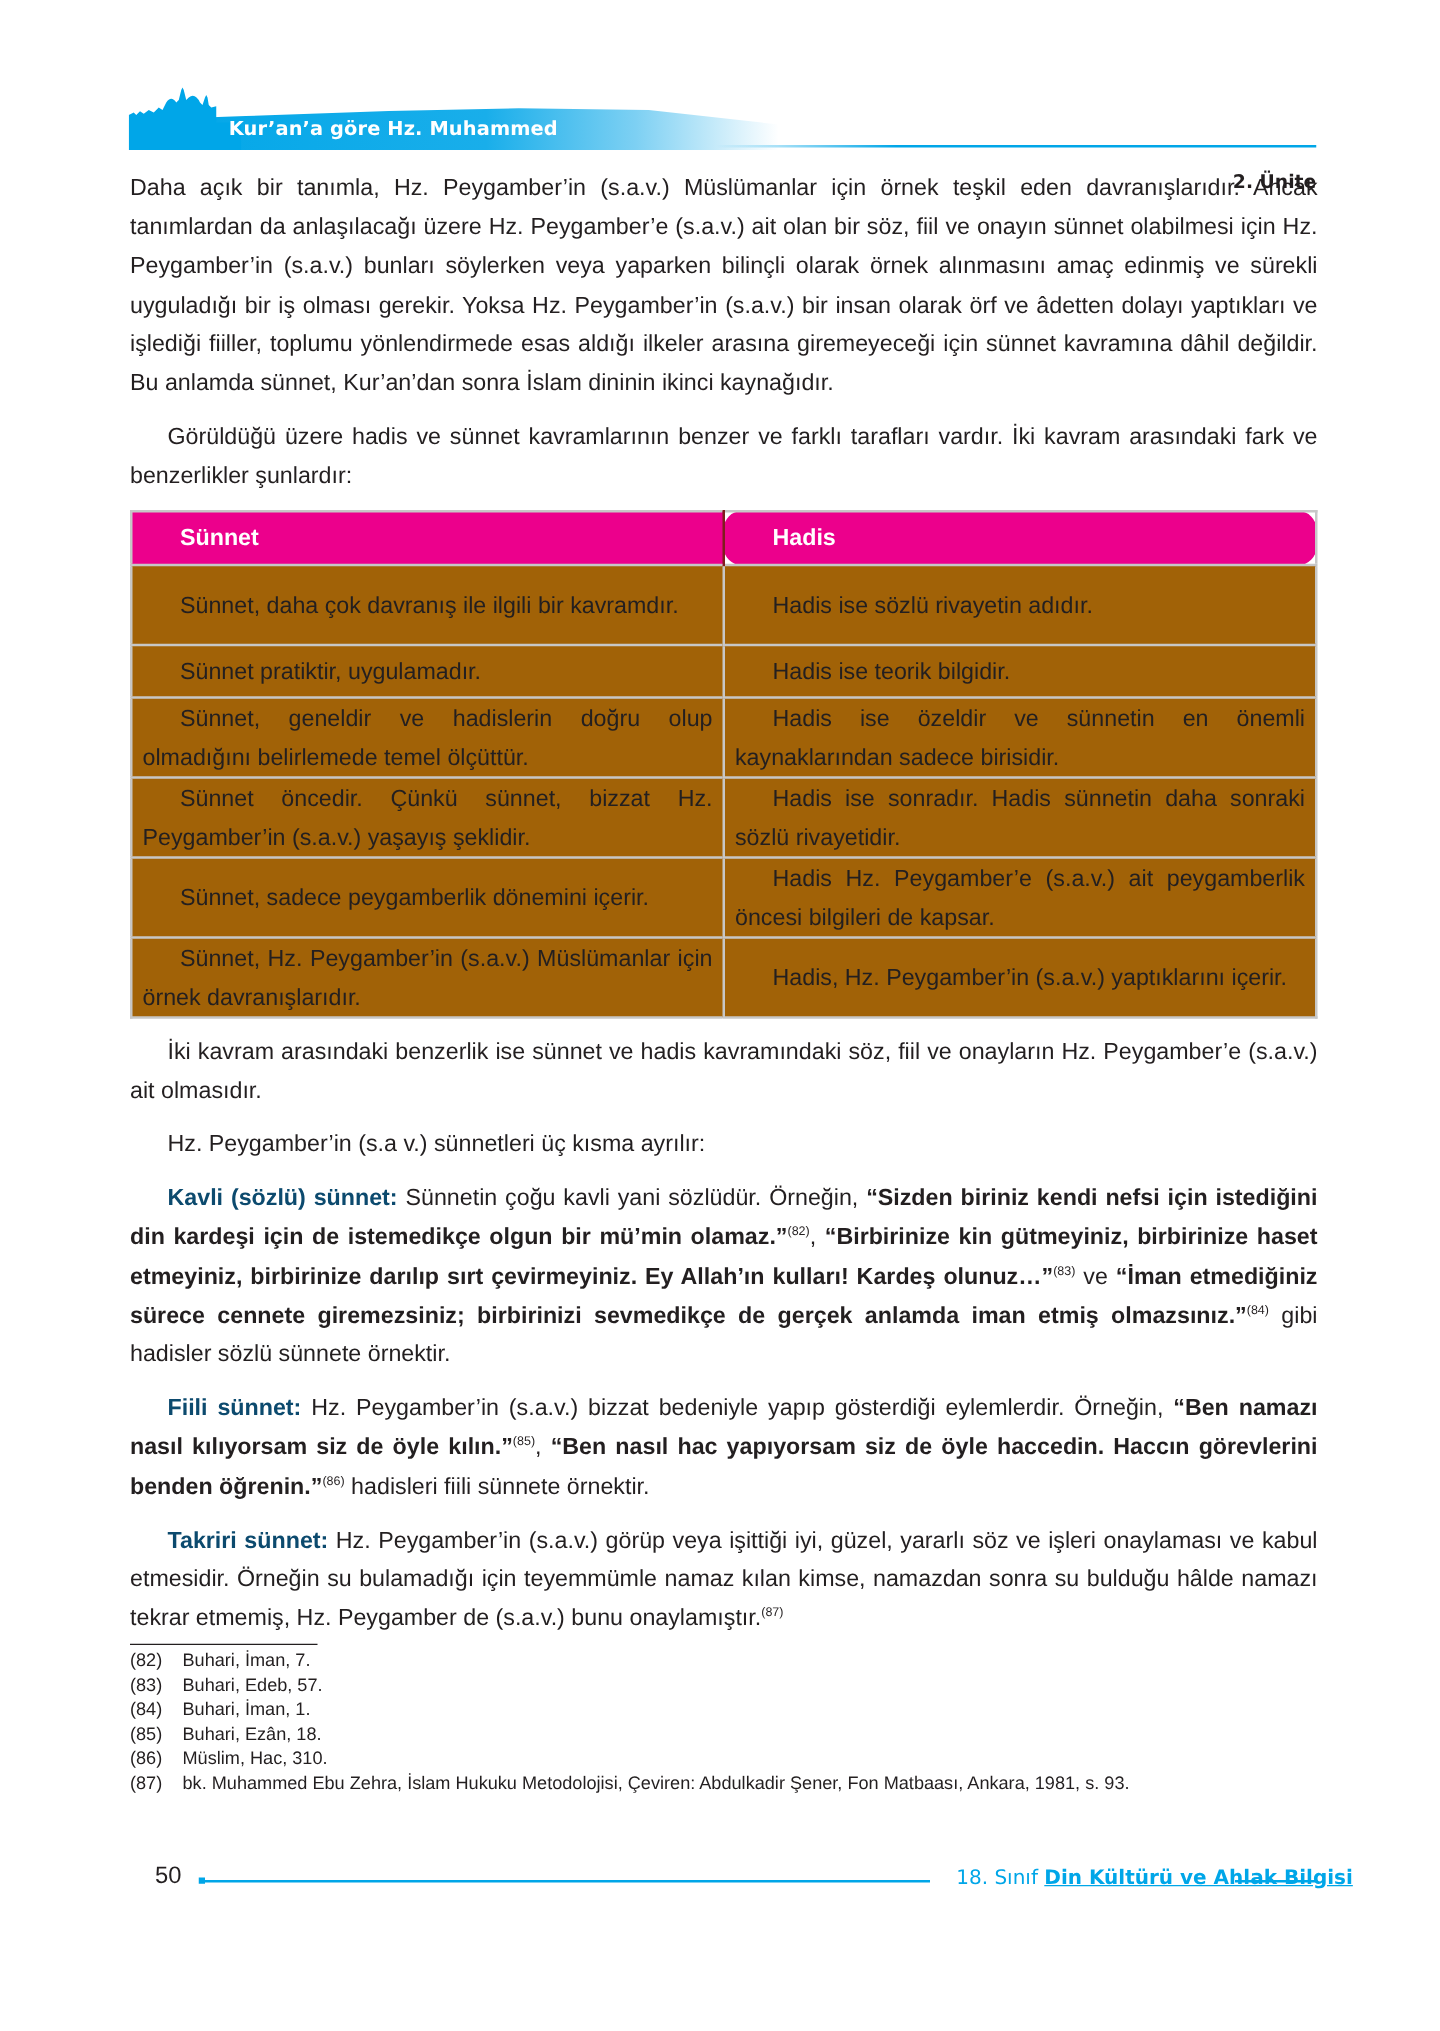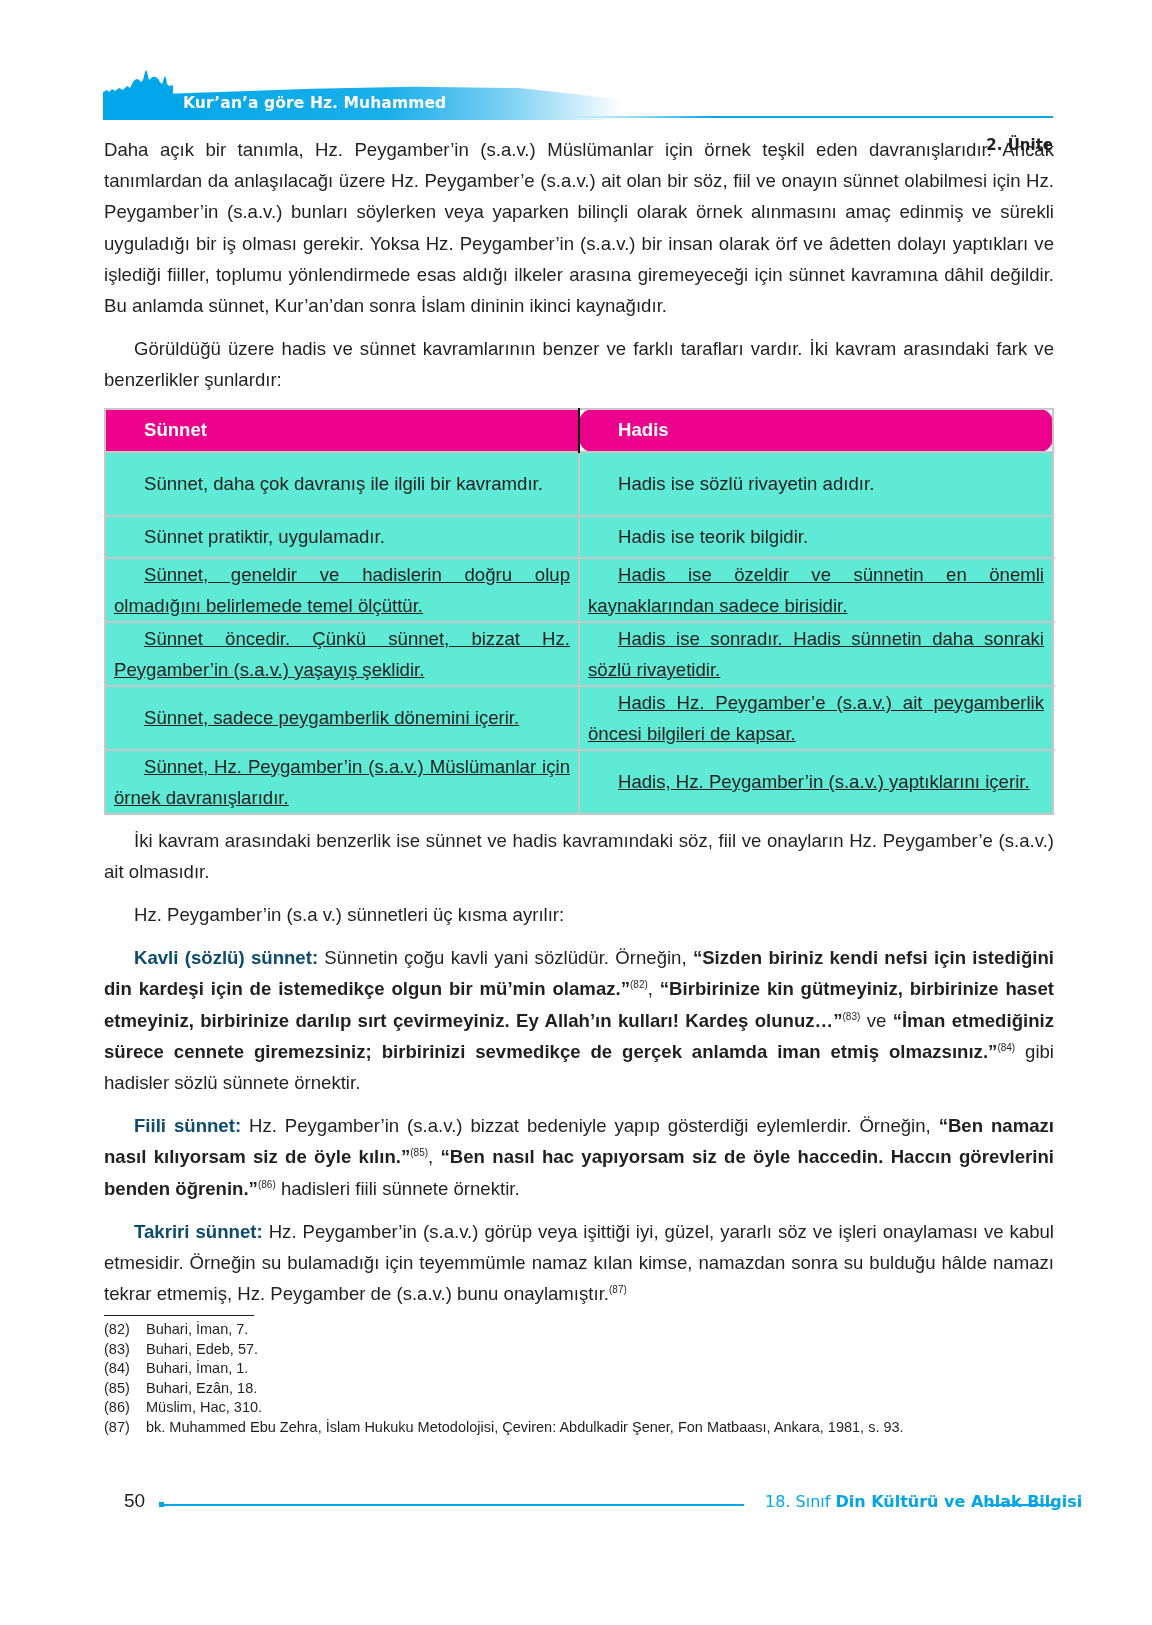--- a/index.html
+++ b/index.html
@@ -24,43 +24,43 @@
   p { margin: 0; font-size: 18.6px; line-height: 31.2px; text-align: justify; }
   .indent { text-indent: 30px; }
   .gap { height: 12px; }
   .kw { color: #0c4a6e; font-weight: bold; }
   b { font-weight: bold; }
   sup { font-size: 10px; vertical-align: 7px; line-height: 0; }
 
   
   table.cmp { width: 950px; border-collapse: collapse; margin: 12px 0 10px 0; border: 2px solid #c7c7c7; }
   table.cmp th { background: #ec008c; color: #ffffff; text-align: left; font-size: 18.6px; font-weight: bold;
-                 padding: 6px 8px 6px 38px; height: 29px; border-right: 2px solid #000000; }
+                 padding: 6px 8px 6px 38px; height: 29px; border-right: 2px solid #7f1d1d; }
   table.cmp th:last-child { border-right: none; border-radius: 14px; }
-  table.cmp td { background: #5eead4; font-size: 18.6px; line-height: 31px; vertical-align: middle;
+  table.cmp td { background: #a16207; font-size: 18.6px; line-height: 31px; vertical-align: middle;
                  padding: 0 8px; border-top: 2px solid #c7c7c7; border-right: 2px solid #c7c7c7;
                  text-align: justify; text-indent: 30px; width: 50%; }
   table.cmp td:last-child { border-right: none; }
   table.cmp tr.r0 td { height: 62px; }
   table.cmp tr.r1 td { height: 40px; }
-  table.cmp tr.rn td { height: 62px; text-decoration: underline; }
+  table.cmp tr.rn td { height: 62px; }
 
   
   .fn-rule { width: 150px; height: 1px; background: #231f20; margin: 6px 0 4px 0; }
   .footnote { font-size: 14.5px; line-height: 19.4px; display: flex; }
   .fn-num { width: 42px; flex: none; }
 
   
   .footer { position: absolute; left: 104px; top: 1490px; width: 950px; height: 30px; }
   .page-num { position: absolute; left: 20px; top: 0; font-size: 19px; color: #231f20; }
   .footer-dot { position: absolute; left: 55px; top: 12px; width: 5px; height: 5px; background: #00a6e8; }
   .footer-line1 { position: absolute; left: 60px; top: 14px; width: 580px; height: 1.5px; background: #00a6e8; }
   .footer-book { position: absolute; left: 661px; top: 2px; font-family: "DejaVu Sans", sans-serif;
                  font-size: 16px; color: #00a6e8; white-space: nowrap; }
-  .footer-book .bold { font-weight: bold; }
+  .footer-book .bold { font-weight: bold; text-decoration: underline; }
   .footer-line2 { position: absolute; left: 884px; top: 14px; width: 66px; height: 1.5px; background: #00a6e8; }
 </style>
 </head>
 <body>
 
 <div class="header">
   <div class="banner"></div>
   <svg class="skyline" viewBox="0 0 90 52">
     <path fill="#00a6e8" d="M0 24 L4 22 L6 24 L9 21 L12 23 L16 20 L20 22 L24 18 L27 20 L30 14 Q34 8 38 14 L40 12 L42 4 L43 2 L44 4 L46 12 L48 10 Q53 6 57 14 L59 16 L61 10 L62 8 L63 10 L64 16 L66 18 L70 17 L70 30 L90 30 L90 52 L0 52 Z"></path>
   </svg>

